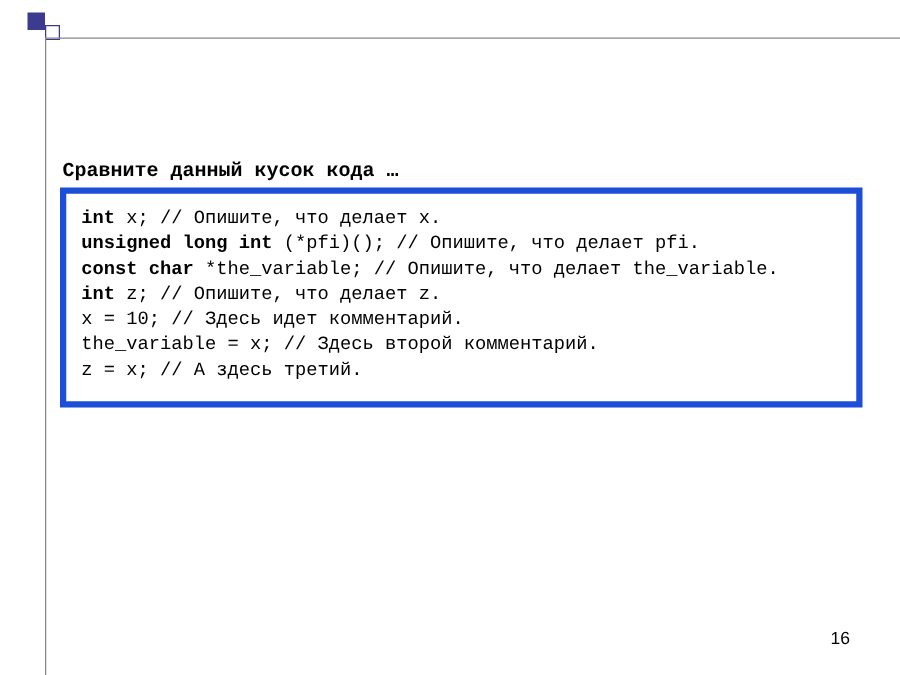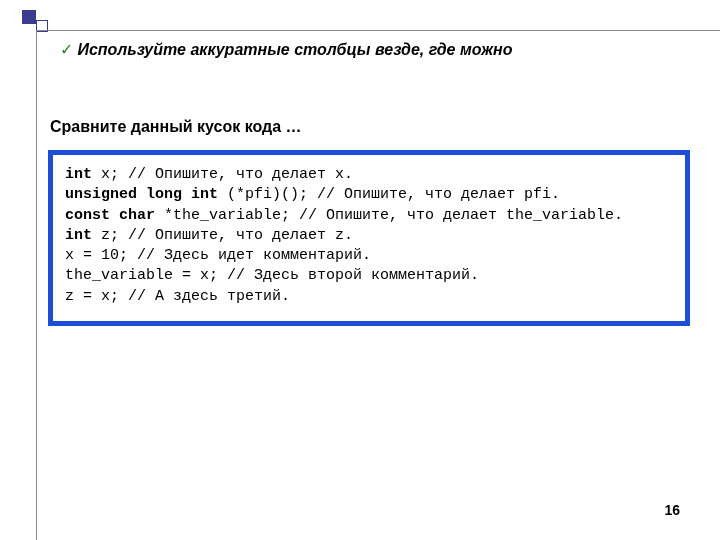--- a/index.html
+++ b/index.html
@@ -69,62 +69,60 @@
   }
   .check {
     color: #2a7a2a;
     font-style: normal;
     font-weight: normal;
     margin-right: 4px;
     font-family: "Segoe UI Symbol","DejaVu Sans",sans-serif;
   }
   .subtitle {
     position: absolute;
-    top: 118px;
+    top: 128px;
     left: 50px;
     font-size: 16px;
     font-weight: bold;
+    font-family: Liberation Mono, monospace;
   }
   .code-box {
     position: absolute;
     top: 150px;
     left: 48px;
     right: 30px;
     border: 5px solid #1d4ed8;
     padding: 10px 12px 14px 12px;
     font-family: "Courier New", Courier, monospace;
     font-size: 15px;
     line-height: 1.35;
     white-space: pre;
     overflow: hidden;
   }
   .code-box b { font-weight: bold; }
   .page-num {
     position: absolute;
     bottom: 22px;
     right: 40px;
     font-size: 14px;
-    font-weight: bold;
+    font-weight: normal;
   }
 </style>
 </head>
 <body>
 
 <div class="slide">
 
   <div class="corner-decor">
     <div class="sq1"></div>
     <div class="sq2"></div>
     <div class="hline"></div>
     <div class="vline"></div>
   </div>
 
-  <div class="title-line">
-    <span class="check">✓</span><span>Используйте аккуратные столбцы везде, где можно</span>
-  </div>
 
   <div class="subtitle">Сравните данный кусок кода …</div>
 
   <div class="code-box"><b>int</b><span> x; // Опишите, что делает x.</span>
 <b>unsigned long int</b><span> (*pfi)(); // Опишите, что делает pfi.</span>
 <b>const char</b><span> *the_variable; // Опишите, что делает the_variable.</span>
 <b>int</b><span> z; // Опишите, что делает z.</span>
 <span>x = 10; // Здесь идет комментарий.</span>
 <span>the_variable = x; // Здесь второй комментарий.</span>
 <span>z = x; // А здесь третий.</span></div>

